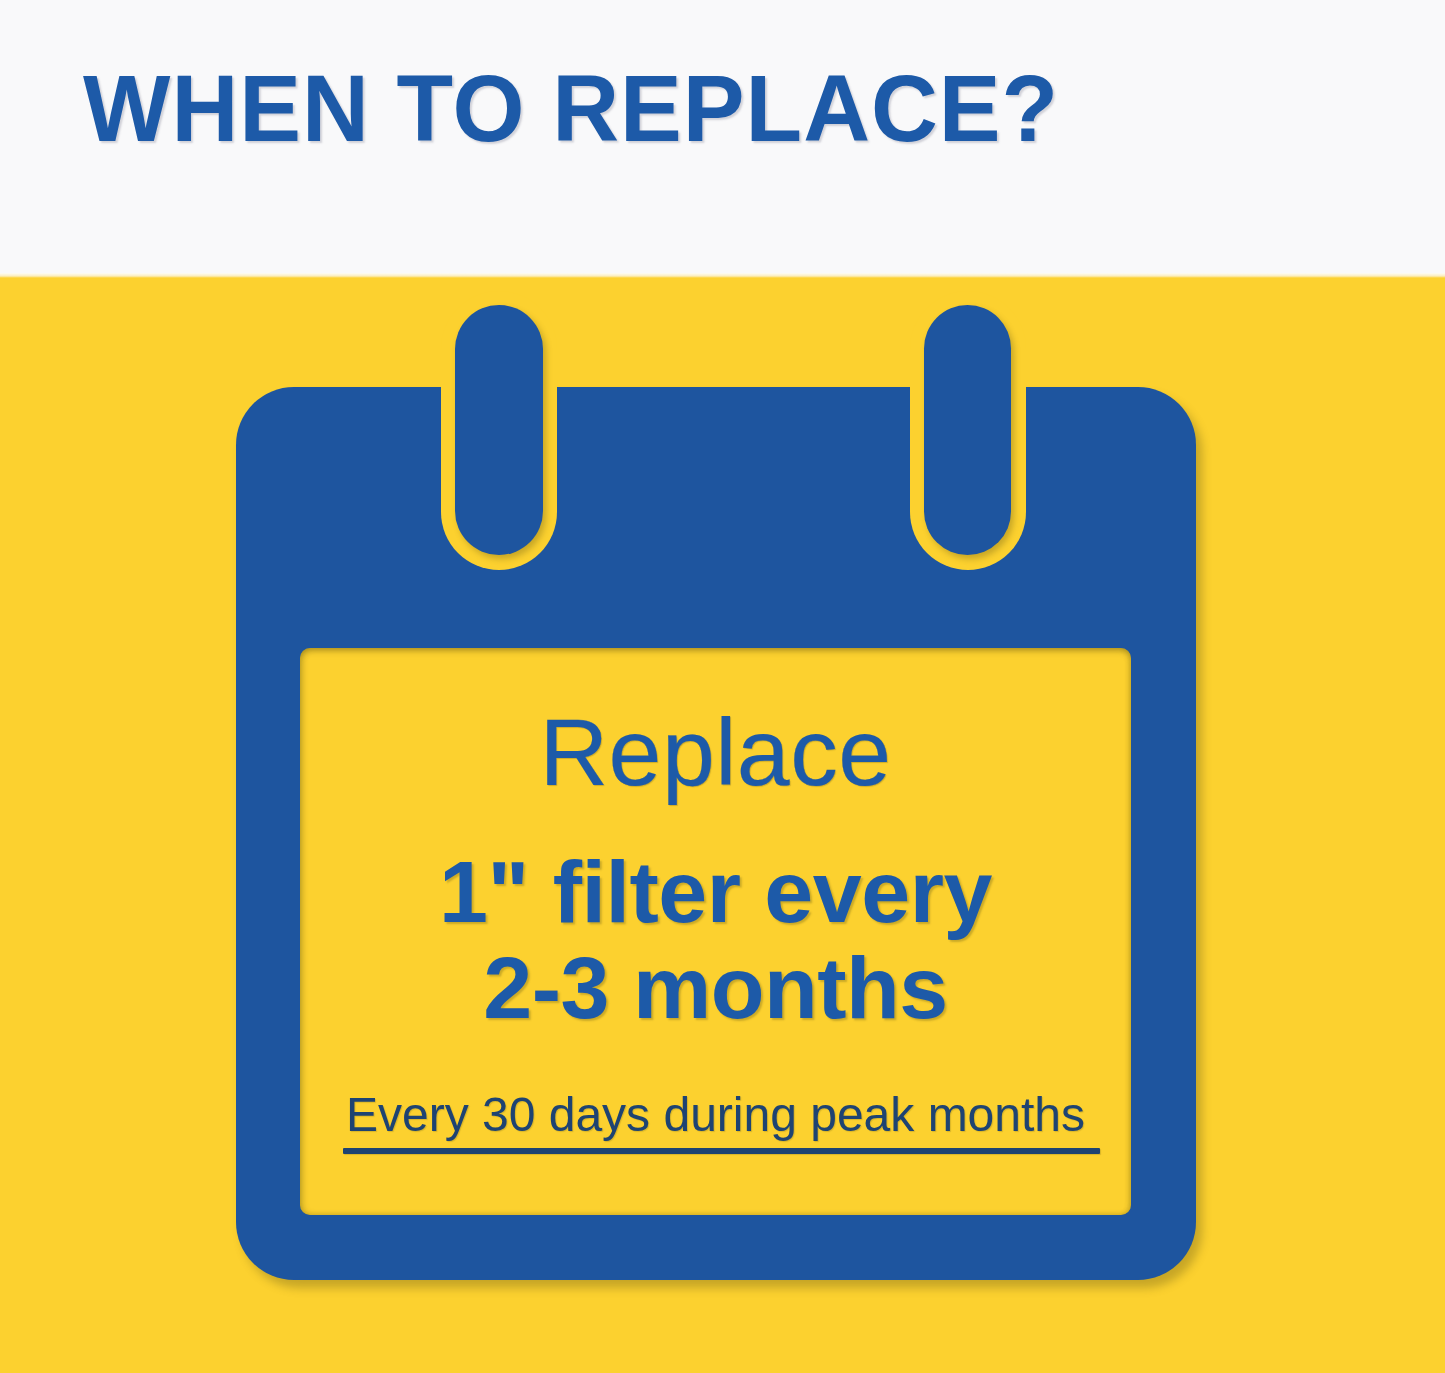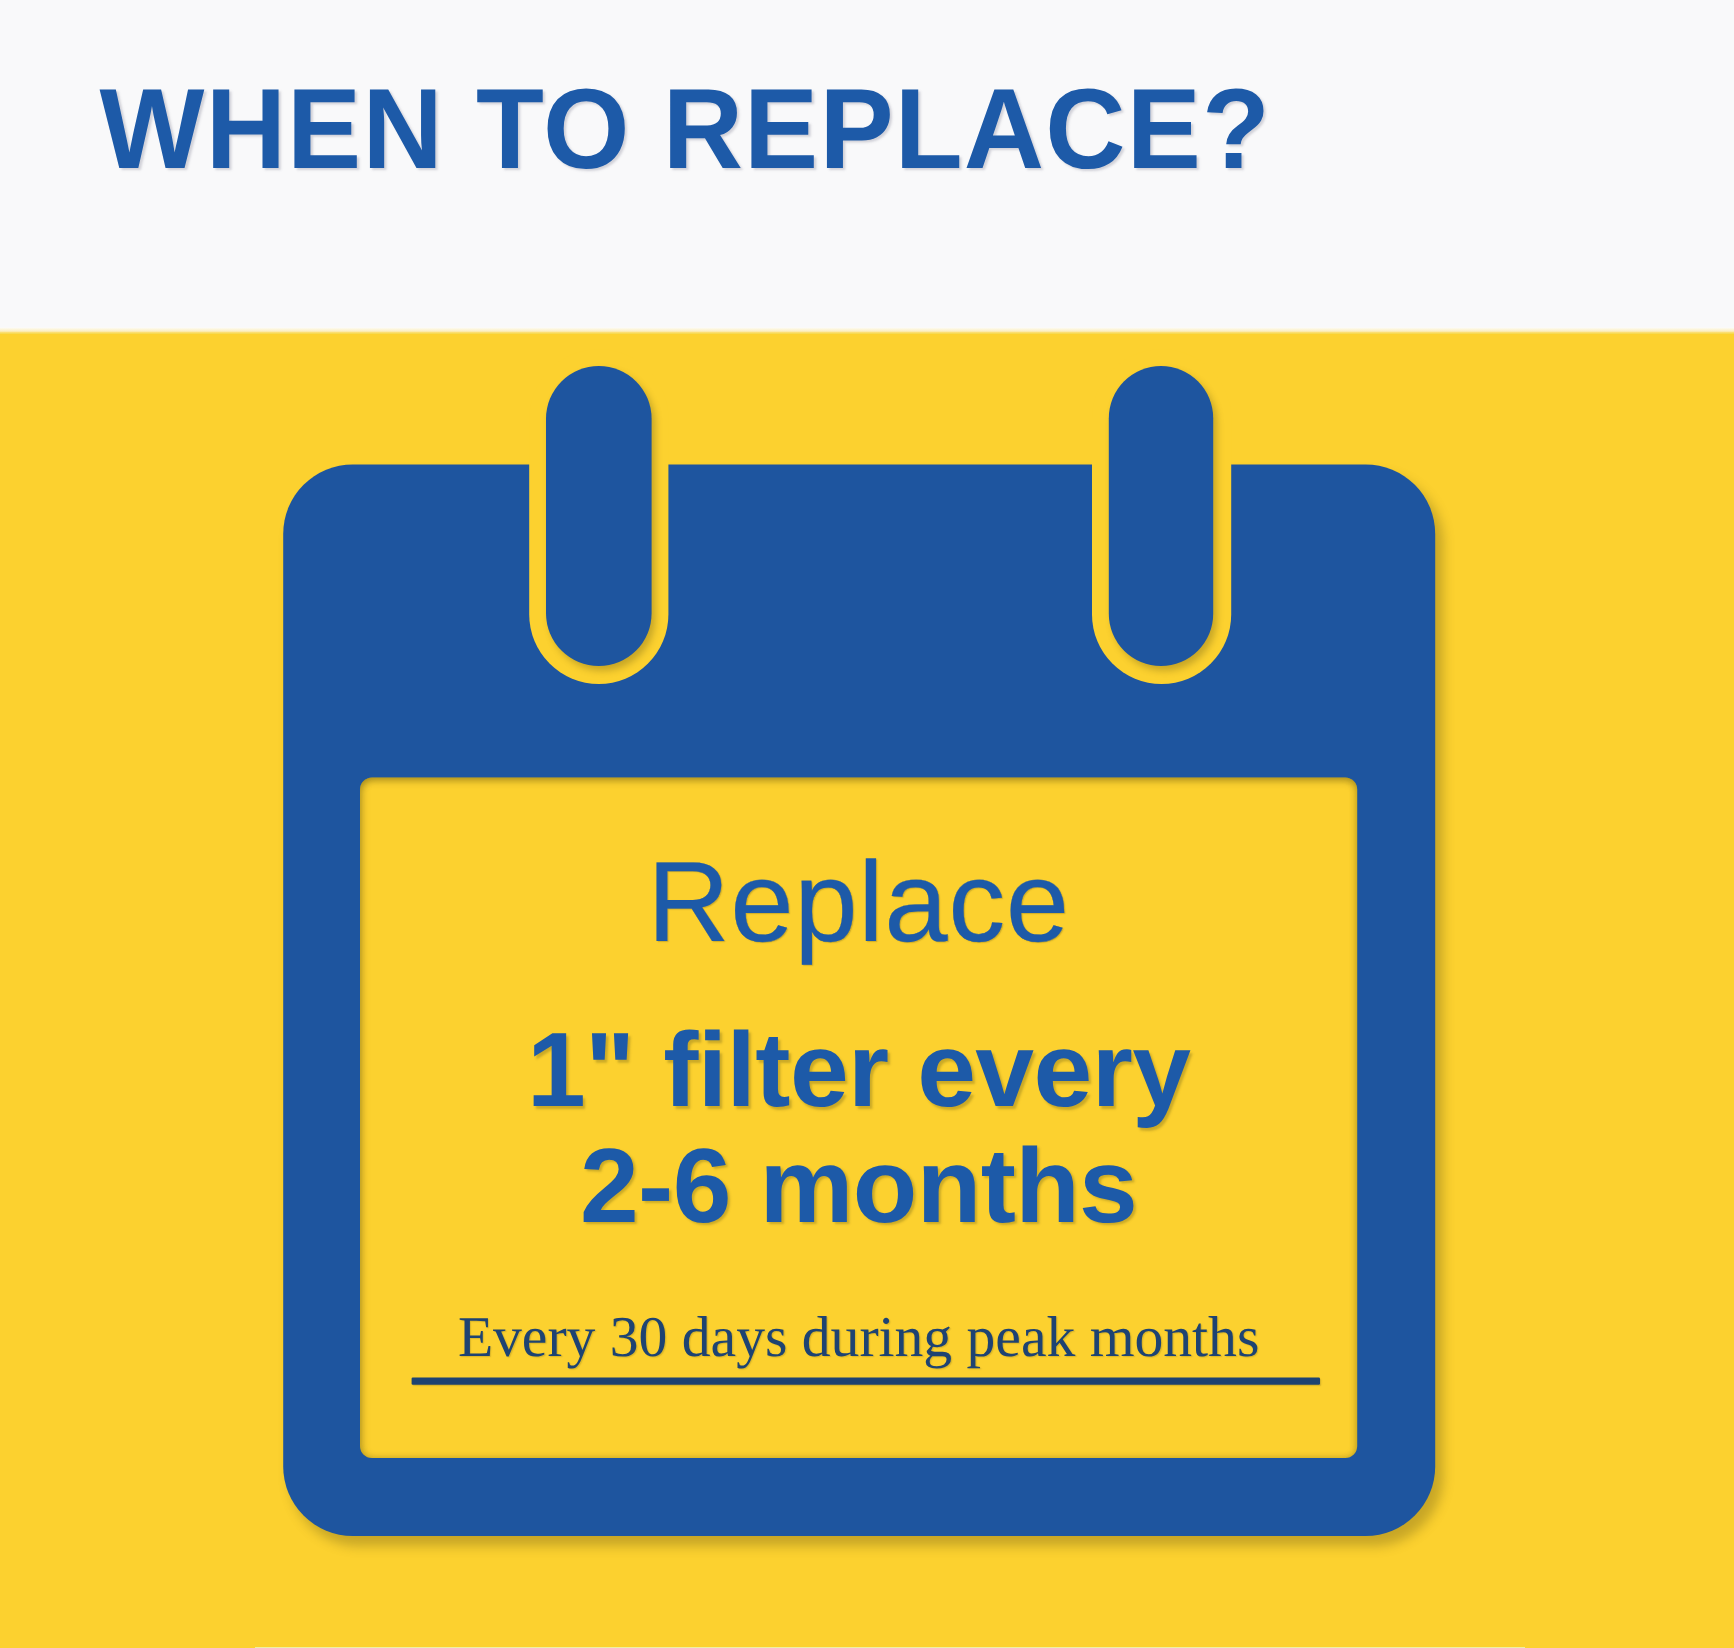--- a/index.html
+++ b/index.html
@@ -158,21 +158,21 @@
   .txt-big.l1 { top: 196px; }
   .txt-big.l2 { top: 292px; }
 
   .txt-sub {
     position: absolute;
     left: 0;
     top: 438px;
     width: 831px;
     text-align: center;
     color: #1e4372;
-    font-family: Liberation Serif, serif;
+    font-family: Liberation Sans, sans-serif;
     font-weight: normal;
     font-size: 48px;
     line-height: 58px;
     letter-spacing: 0px;
     white-space: nowrap;
     text-shadow: 1px 1px 1px rgba(90,80,20,0.22);
   }
 
   .sub-rule {
     position: absolute;
@@ -209,21 +209,21 @@
 
     <div class="ring left"></div>
     <div class="ring right"></div>
 
     <div class="cal-page">
 
       <div class="txt-replace">Replace</div>
 
       <div class="txt-big l1">1" filter every</div>
 
-      <div class="txt-big l2">2-6 months</div>
+      <div class="txt-big l2">2-3 months</div>
 
       <div class="txt-sub">Every 30 days during peak months</div>
 
       <div class="sub-rule"></div>
 
     </div>
   </div>
 
 </div>
 

